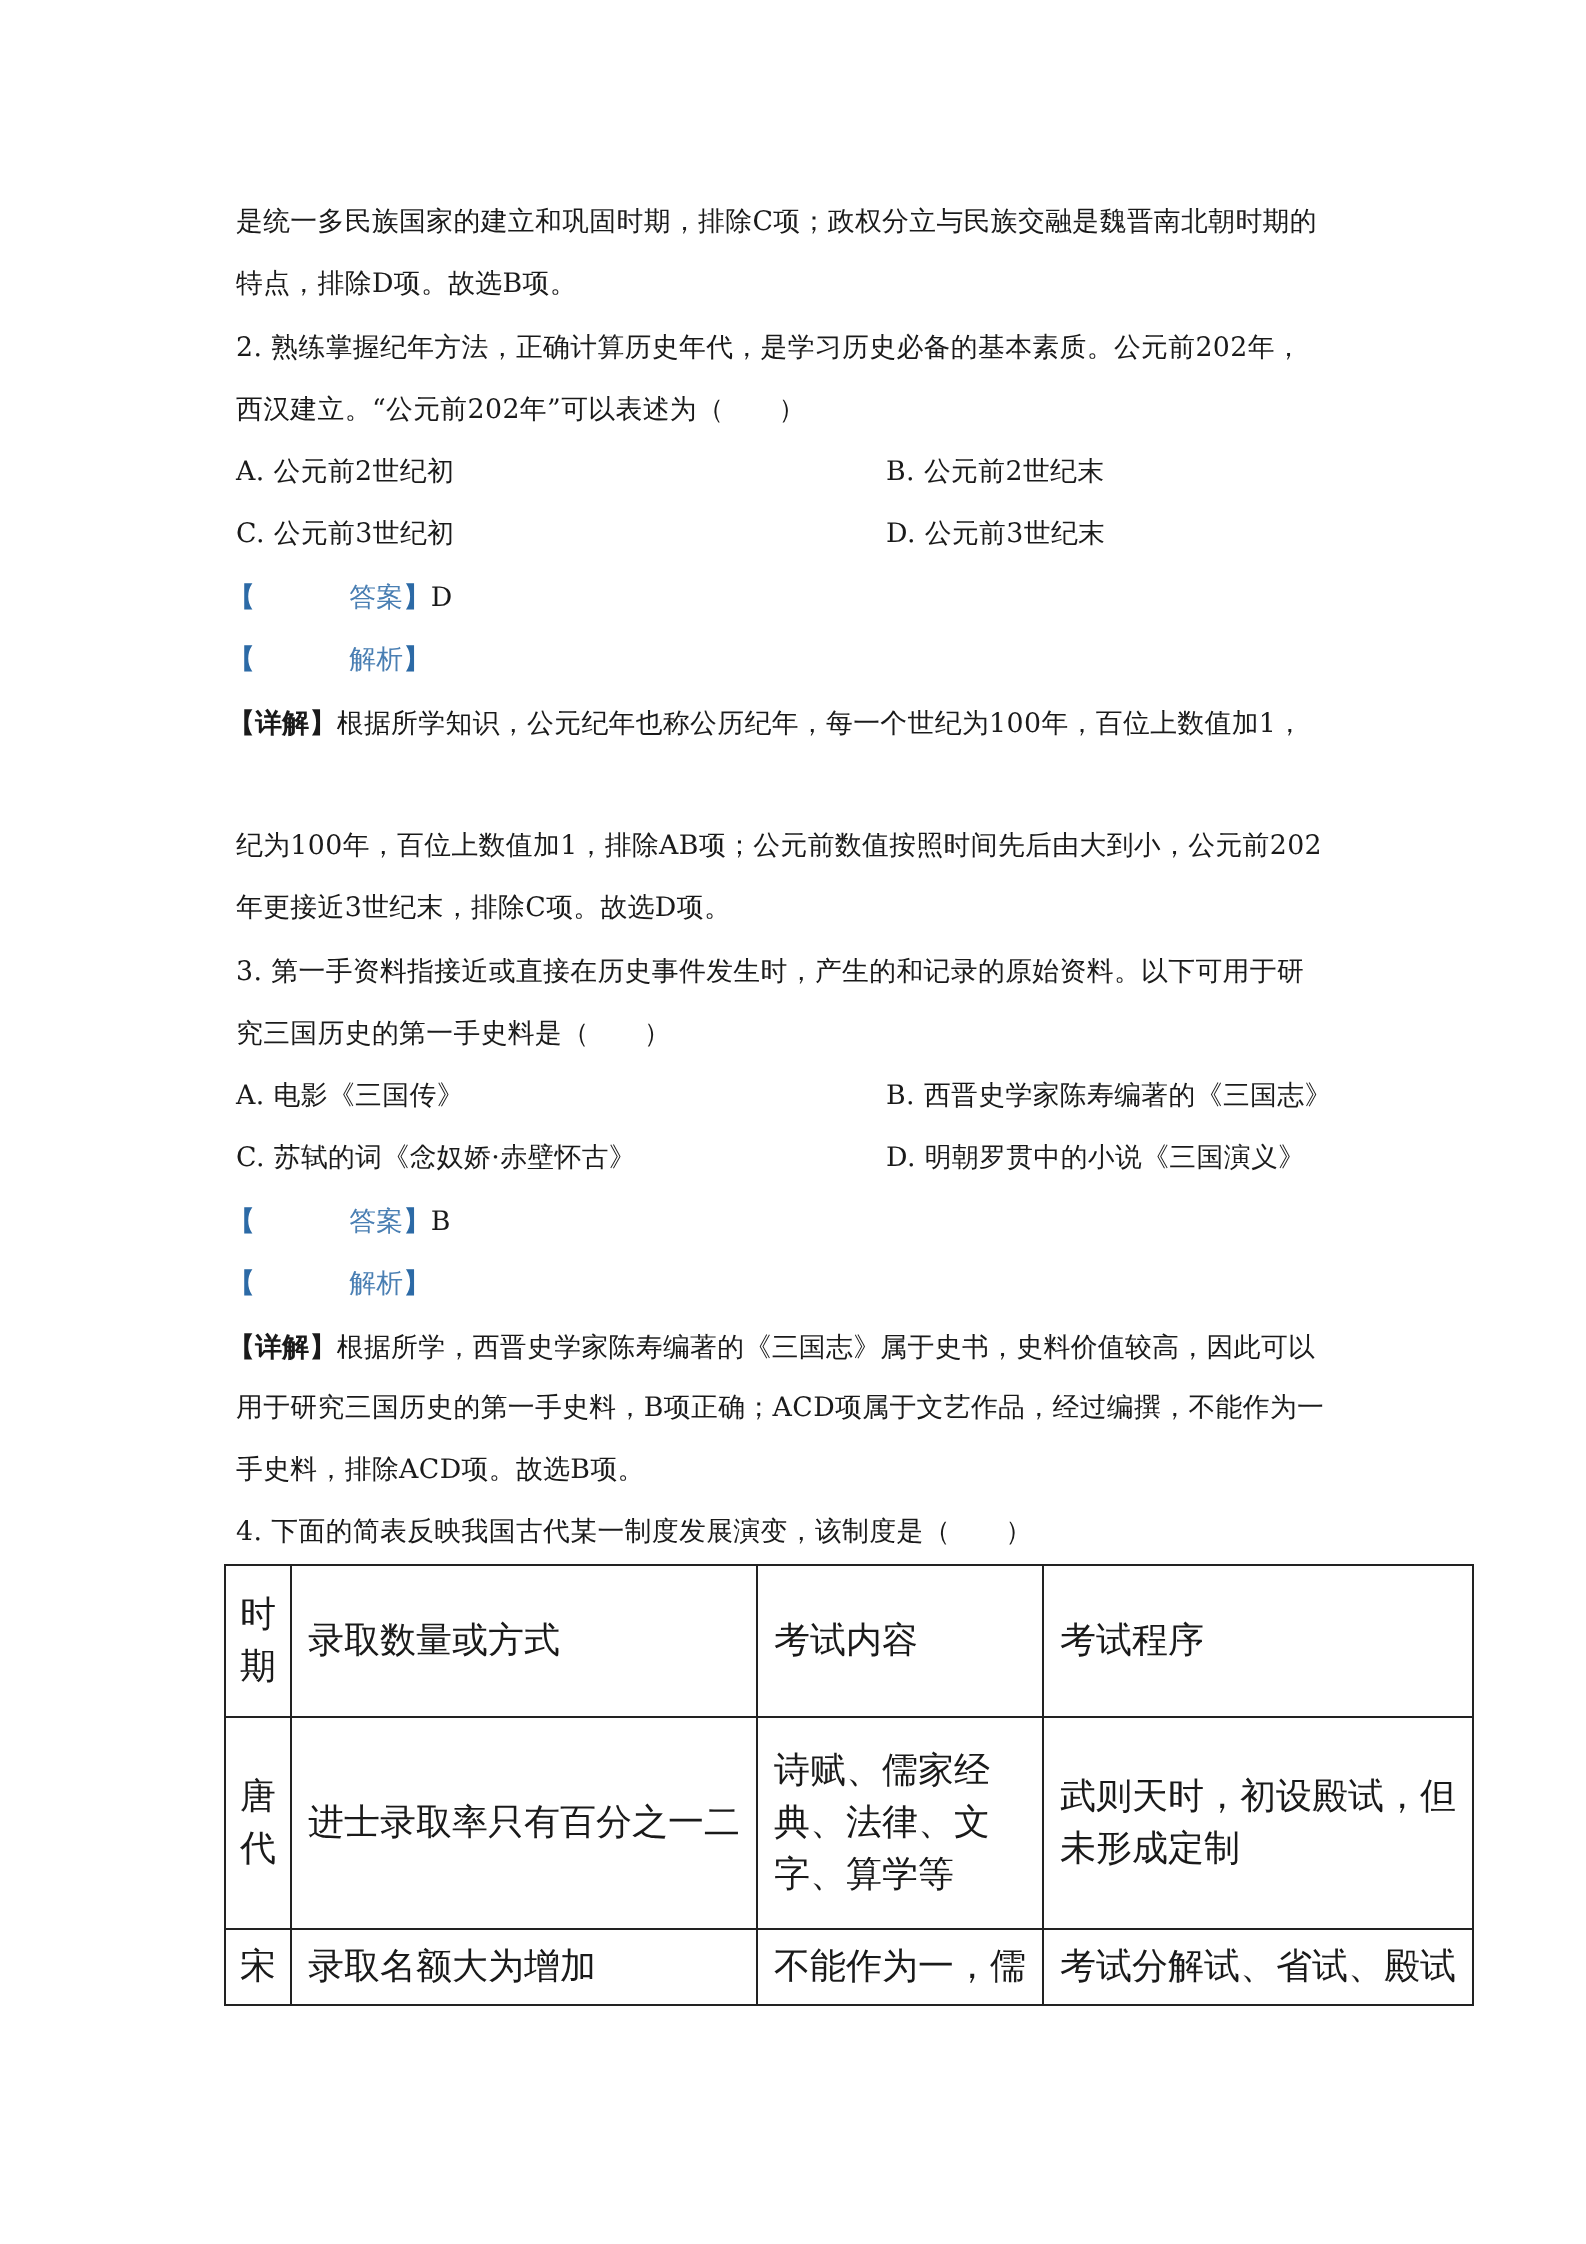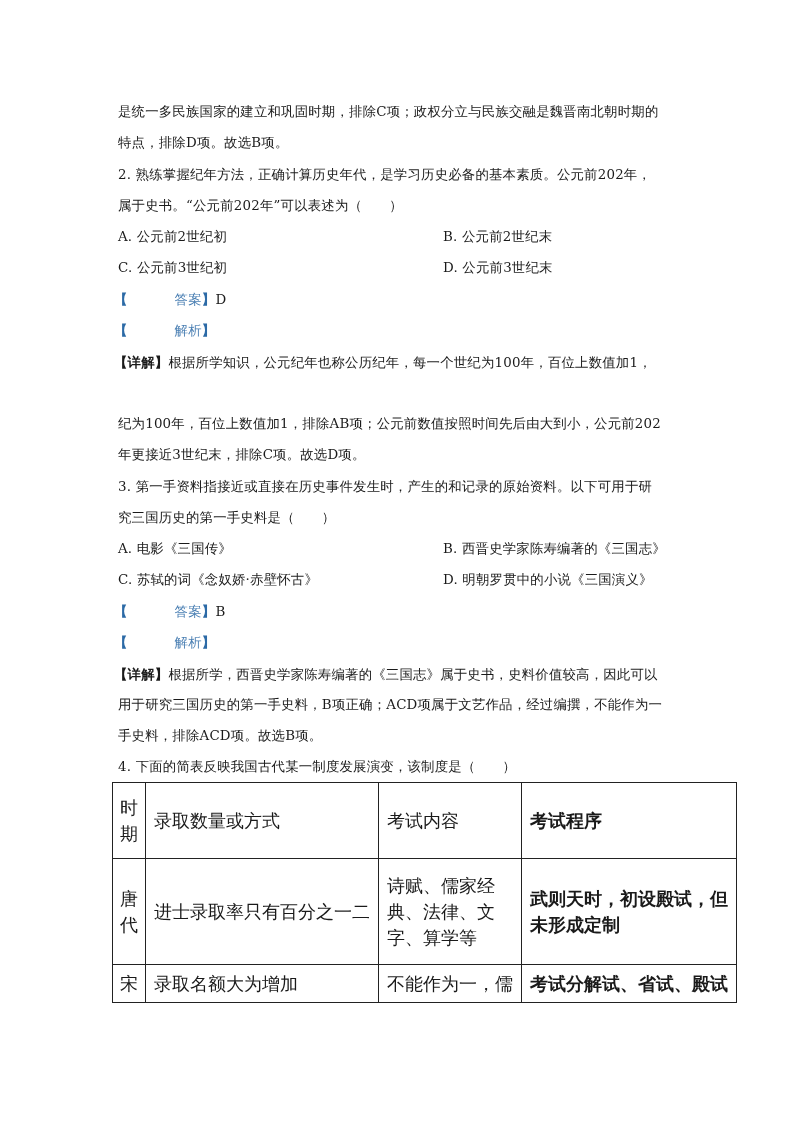--- a/index.html
+++ b/index.html
@@ -10,34 +10,34 @@
     .opt-right { left:443px; }
     .tag-blue { color:#4a7fb3;margin-left:47px; }
     .tag-dark { color:#1a1a1a; font-weight:bold; }
     .bracket { color:#2c6aa6; font-weight:bold; }
     table.exam { position:absolute; left:112px; top:782px; border-collapse:collapse;
                  font-size:18px; line-height:26px; }
     table.exam td { border:1.3px solid #222; padding:0 8px; vertical-align:middle; }
     .c0 { width:16px; text-align:center; padding:0 7px !important; }
     .c1 { width:216px; }
     .c2 { width:114px; }
-    .c3 { width:156px;font-weight:bold; }
+    .c3 { width:156px; }
     .footer { position:absolute; top:1070px; left:0; width:793px; text-align:center;
               font-family:"DejaVu Sans", "Liberation Sans", sans-serif; font-size:14px; color:#555; }
   </style>
 </head>
 <body>
 
 <div class="page">
 
   <div class="line" style="top:102px">是统一多民族国家的建立和巩固时期，排除C项；政权分立与民族交融是魏晋南北朝时期的</div>
   <div class="line" style="top:133px">特点，排除D项。故选B项。</div>
 
   <div class="line" style="top:165px">2. 熟练掌握纪年方法，正确计算历史年代，是学习历史必备的基本素质。公元前202年，</div>
-  <div class="line" style="top:196px">属于史书。“公元前202年”可以表述为（　　）</div>
+  <div class="line" style="top:196px">西汉建立。“公元前202年”可以表述为（　　）</div>
   <div class="line" style="top:227px">A. 公元前2世纪初</div>
   <div class="line opt-right" style="top:227px">B. 公元前2世纪末</div>
   <div class="line" style="top:258px">C. 公元前3世纪初</div>
   <div class="line opt-right" style="top:258px">D. 公元前3世纪末</div>
 
   <div class="line" style="top:289px; left:114px">
     <span class="bracket">【</span><span class="tag-blue">答案</span><span class="bracket">】</span><span>D</span>
   </div>
   <div class="line" style="top:320px; left:114px">
     <span class="bracket">【</span><span class="tag-blue">解析</span><span class="bracket">】</span>

